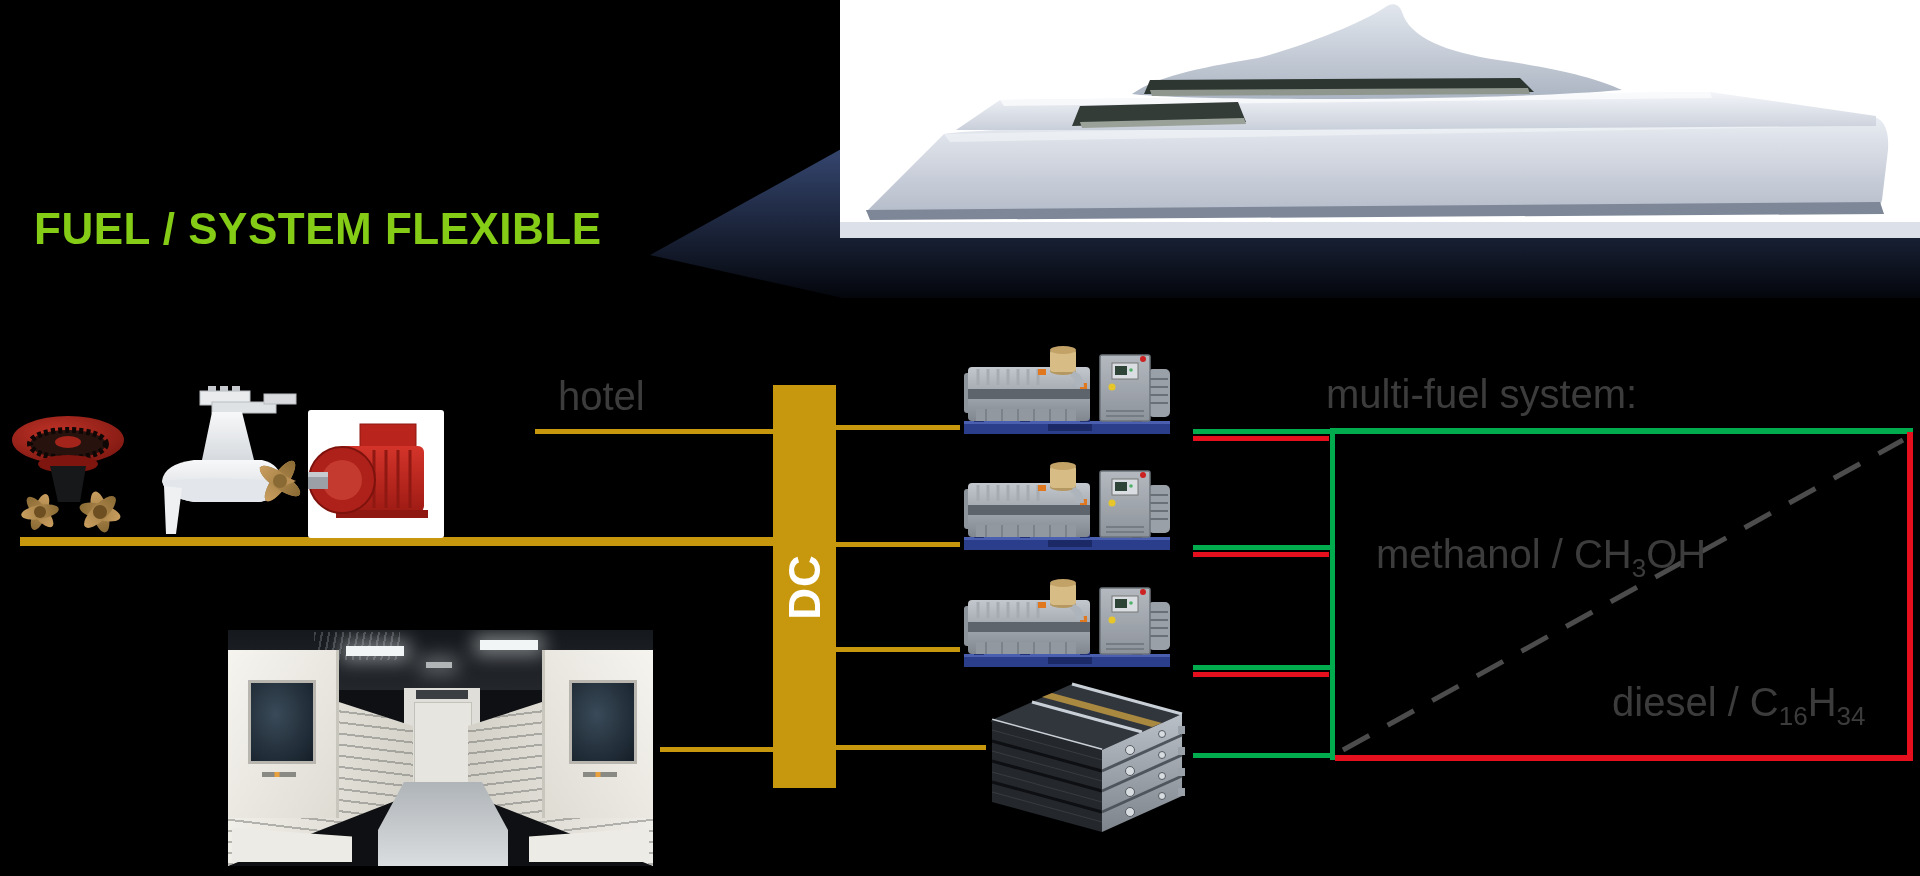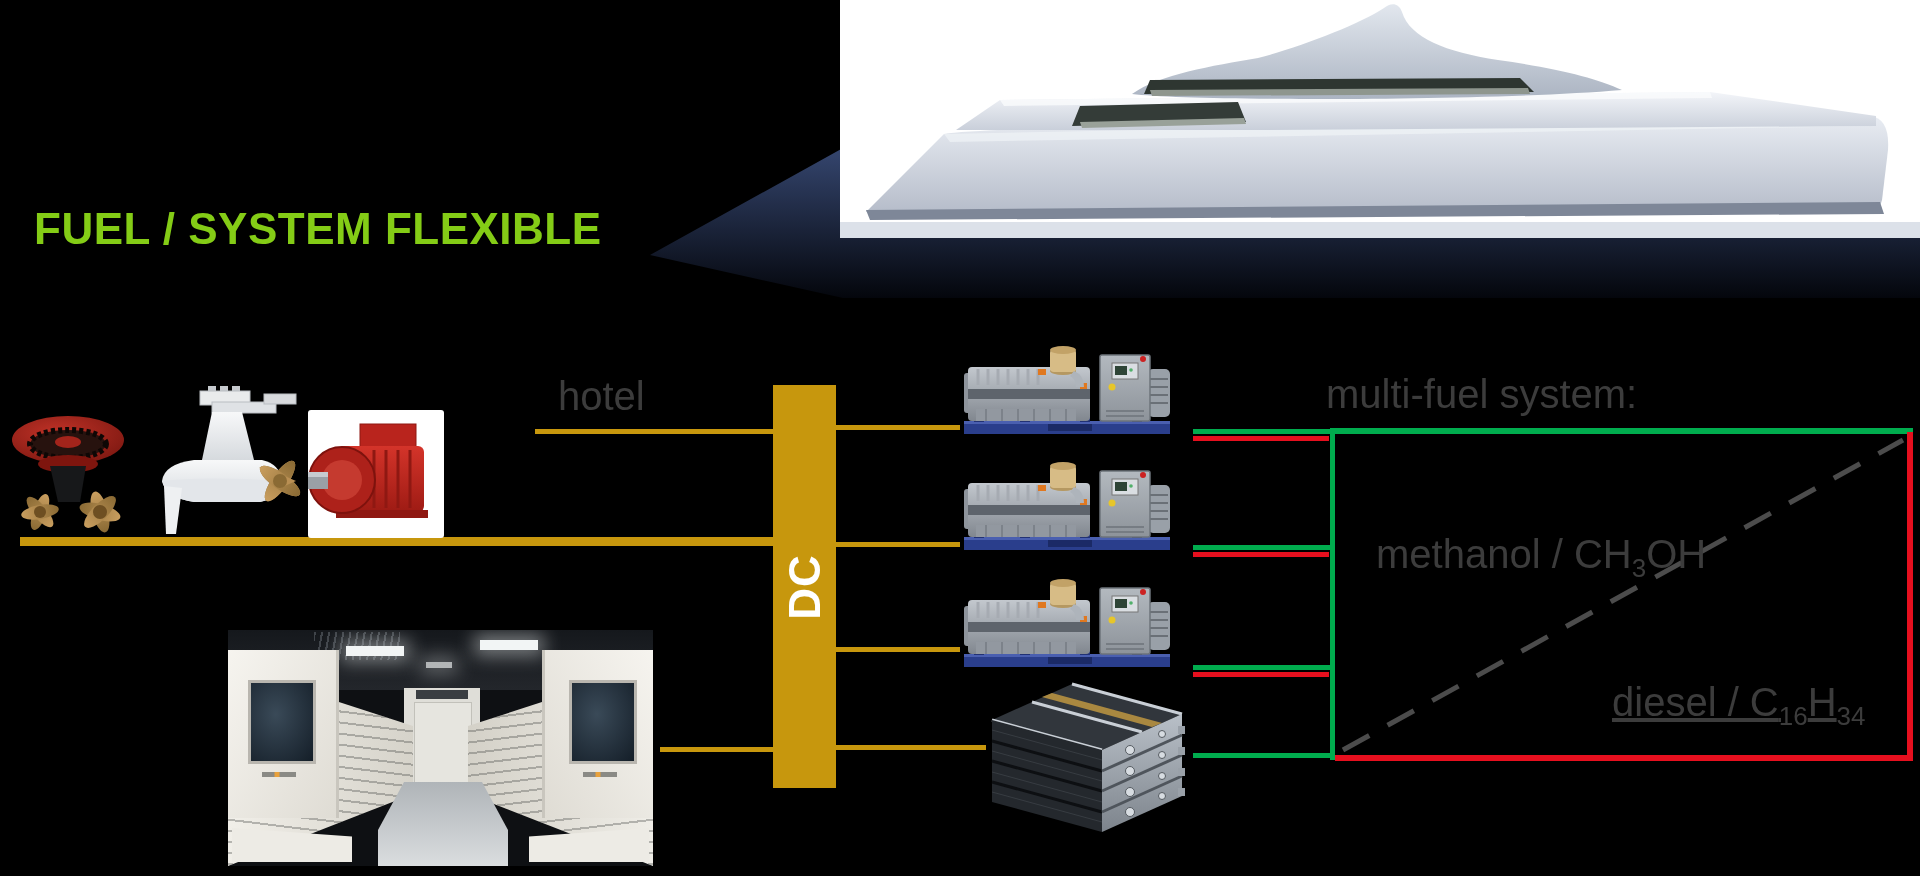--- a/index.html
+++ b/index.html
@@ -360,17 +360,17 @@
   <svg class="abs" style="left:1335px;top:432px;" width="575" height="325" viewBox="0 0 575 325">
     <line x1="8" y1="318" x2="568" y2="8" stroke="#4C4C4C" stroke-width="5" stroke-dasharray="30 21"></line>
   </svg>
 
   <div class="abs glabel" style="left:1326px;top:372px;">
     <span>multi-fuel system:</span>
   </div>
   <div class="abs glabel" style="left:1376px;top:496px;margin-top:36px;">
     <span>methanol / CH</span><sub>3</sub><span>OH</span>
   </div>
-  <div class="abs glabel" style="left:1612px;top:680px;text-decoration:underline;">
+  <div class="abs glabel" style="left:1612px;top:680px;">
     <span>diesel / C</span><sub>16</sub><span>H</span><sub>34</sub>
   </div>
 
 </div>
 
 </body></html>

